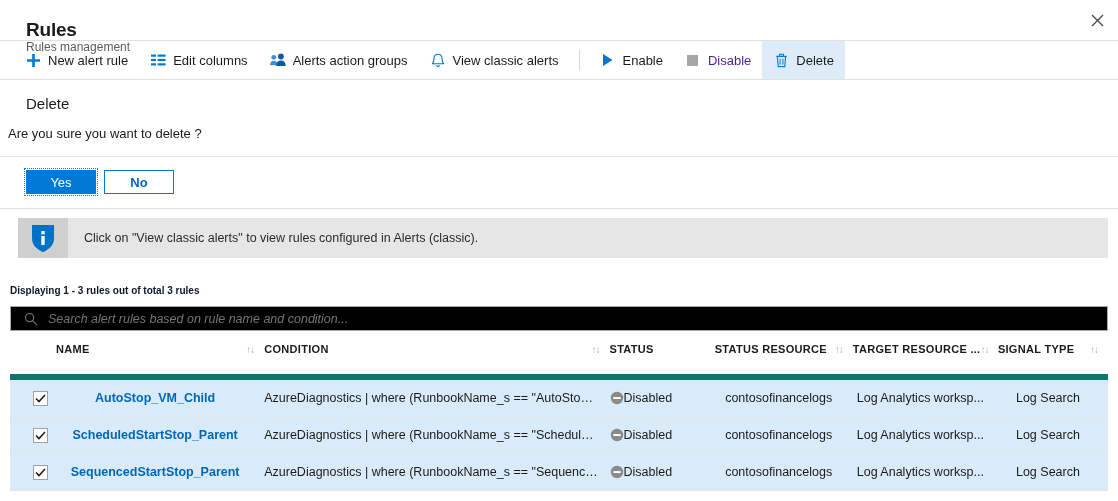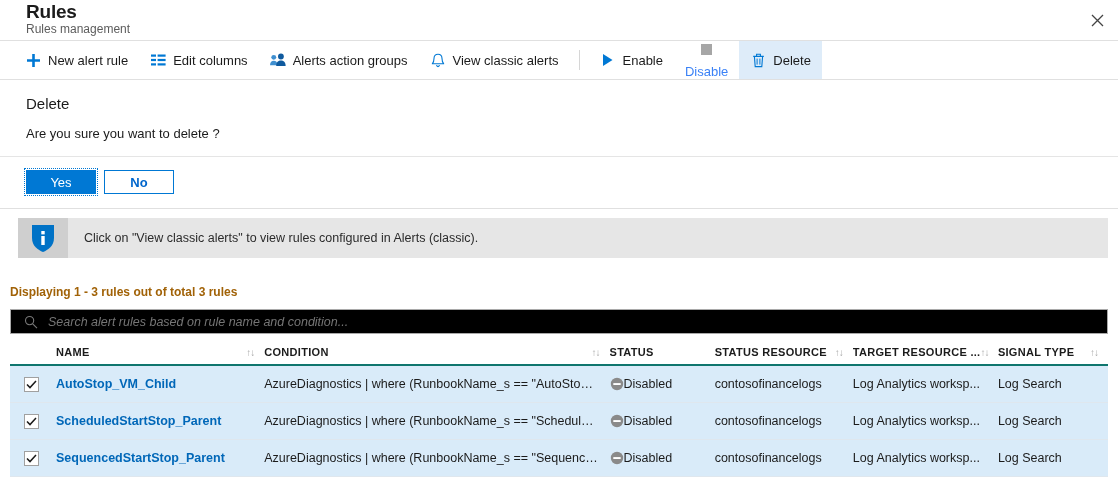--- a/index.html
+++ b/index.html
@@ -25,21 +25,21 @@
   
   .titlebar {
     position: relative;
     height: 41px;
     border-bottom: 1px solid #e0e0e0;
     box-sizing: border-box;
   }
   .title-block {
     position: absolute;
     left: 26px;
-    top: 1px;
+    top: 19px;
   }
   .title-main {
     font-size: 19px;
     font-weight: bold;
     color: #1b1b1b;
     letter-spacing: -0.2px;
     line-height: 22px;
   }
   .title-sub {
     font-size: 12px;
@@ -75,23 +75,22 @@
     align-items: center;
     gap: 7px;
     padding: 0 11px;
     font-size: 13px;
     color: #1b1b1b;
     cursor: pointer;
     white-space: nowrap;
     user-select: none;
   }
   .tb-item.disabled {
-    color: #3b82f6;
+    color: #4c1d95;
     cursor: default;
-    flex-direction: column;
   }
   .tb-item.active {
     background: #deecf9;
   }
   .tb-sep {
     width: 1px;
     background: #d6d6d6;
     margin: 9px 9px;
   }
   .tb-icon {
@@ -111,21 +110,21 @@
   }
   .confirm-title {
     font-size: 15px;
     color: #1b1b1b;
     padding-left: 26px;
     line-height: 20px;
   }
   .confirm-question {
     font-size: 13px;
     color: #1b1b1b;
-    padding-left: 26px;
+    padding-left: 8px;
     margin-top: 11px;
     line-height: 18px;
     padding-bottom: 13px;
   }
   .confirm-actions {
     border-top: 1px solid #e5e5e5;
     padding: 13px 0 14px 26px;
     display: flex;
     gap: 8px;
   }
@@ -176,23 +175,23 @@
   .info-text {
     display: flex;
     align-items: center;
     font-size: 12.5px;
     color: #2b2b2b;
     padding-left: 16px;
   }
 
   
   .displaying {
-    font-size: 12px;
+    font-size: 10px;
     font-weight: bold;
-    color: #a16207;
+    color: #0f172a;
     padding: 27px 0 0 10px;
   }
   .search-wrap {
     padding: 10px 10px 0 10px;
   }
   .search-box {
     height: 25px;
     border: 1px solid #a9a9a9;
     background: #000000;
     display: flex;
@@ -226,23 +225,23 @@
     width: 100%;
     border-collapse: collapse;
     table-layout: fixed;
   }
   table.rules th {
     text-align: left;
     font-size: 11px;
     font-weight: bold;
     color: #1b1b1b;
     letter-spacing: 0.3px;
-    padding: 0 0 6px 0;
+    padding: 0 0 19px 0;
     vertical-align: bottom;
-    border-bottom: 2px solid #0f766e;
+    border-bottom: 6px solid #0f766e;
     white-space: nowrap;
     overflow: hidden;
   }
   th .th-inner {
     display: flex;
     align-items: center;
     justify-content: space-between;
     padding-right: 10px;
   }
   .sort-icon {
@@ -254,20 +253,21 @@
   table.rules td {
     font-size: 12.5px;
     color: #1b1b1b;
     height: 36px;
     padding: 0;
     border-bottom: 1px solid #dfe7ee;
     white-space: nowrap;
     overflow: hidden;
     text-overflow: ellipsis;
     vertical-align: middle;
+    text-align: center;
   }
   tr.row { background: #d9ebf9; }
   .col-check  { width: 46px; }
   .col-name   { width: 208px; }
   .col-cond   { width: 345px; }
   .col-status { width: 105px; }
   .col-target { width: 138px; }
   .col-target2{ width: 145px; }
   .col-signal { width: 110px; }
 

